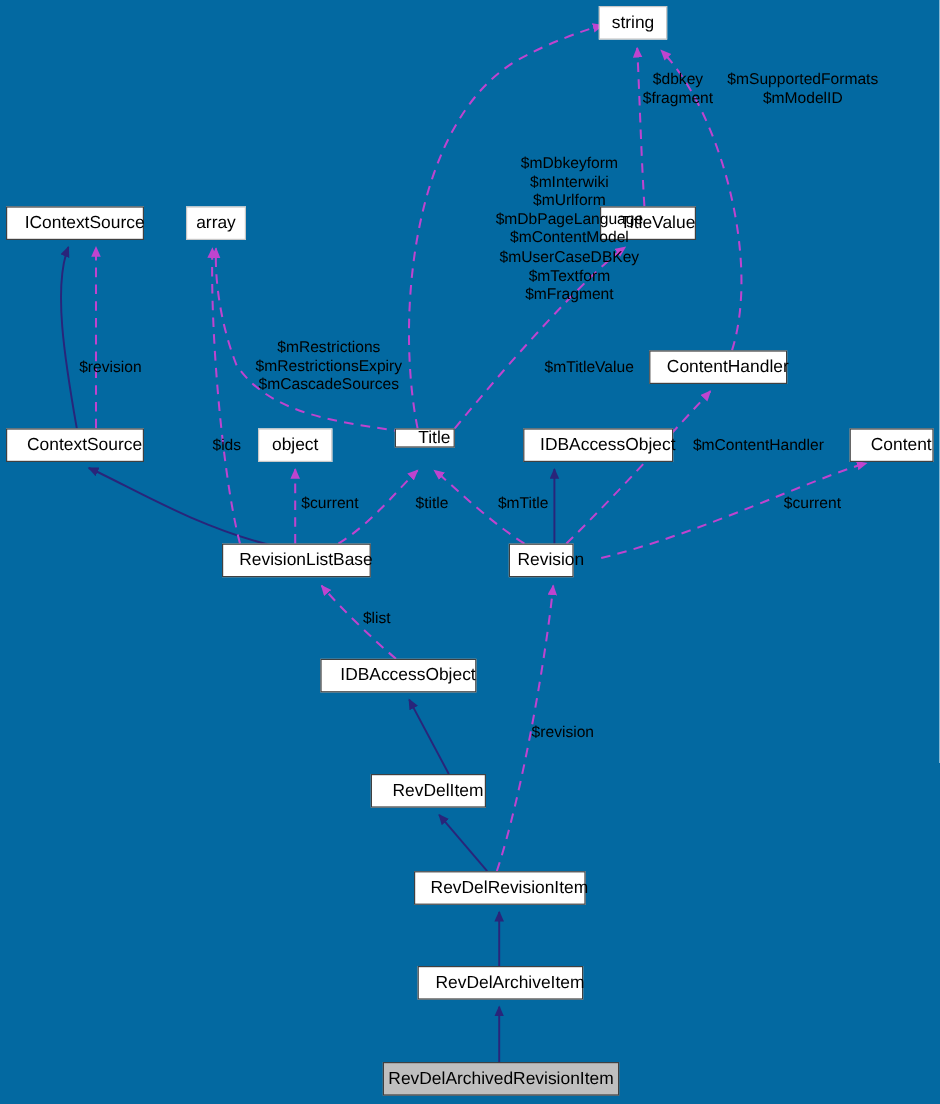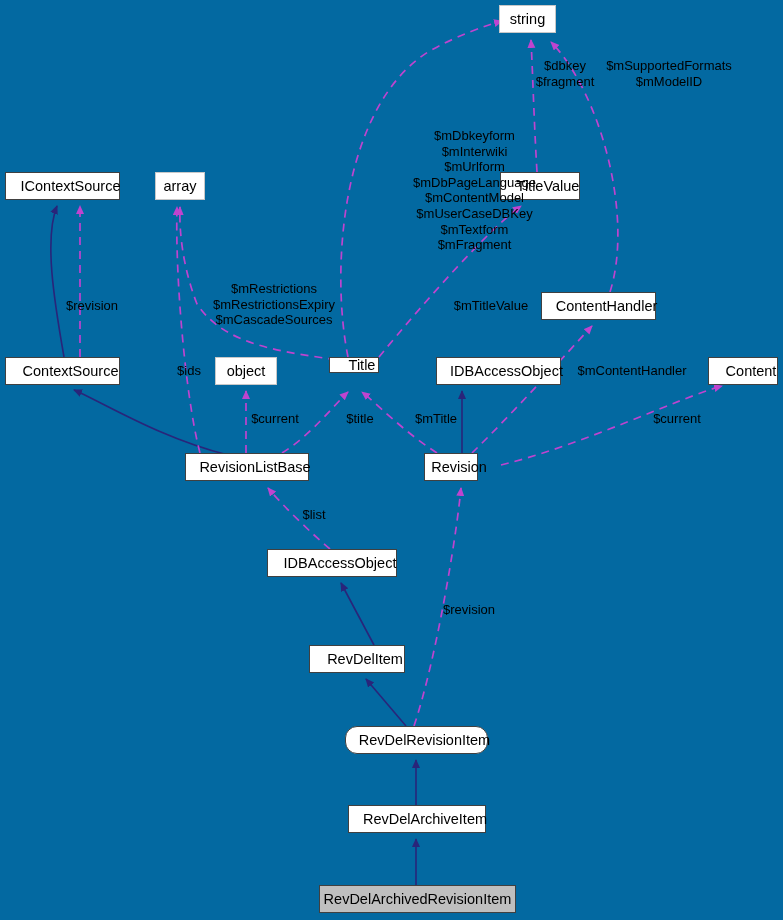--- a/index.html
+++ b/index.html
@@ -149,21 +149,21 @@
   </div>
 
   <div class="node class-node" style="left:267px; top:549px; width:130px; height:28px;">
     <span>IDBAccessObject</span>
   </div>
 
   <div class="node class-node" style="left:309px; top:645px; width:96px; height:28px;">
     <span>RevDelItem</span>
   </div>
 
-  <div class="node class-node" style="left:345px; top:726px; width:143px; height:28px;border-radius:12px;">
+  <div class="node class-node" style="left:345px; top:726px; width:143px; height:28px;">
     <span>RevDelRevisionItem</span>
   </div>
 
   <div class="node class-node" style="left:348px; top:805px; width:138px; height:28px;">
     <span>RevDelArchiveItem</span>
   </div>
 
   <div class="node highlight-node" style="left:319px; top:885px; width:197px; height:28px;">
     <span>RevDelArchivedRevisionItem</span>
   </div>

